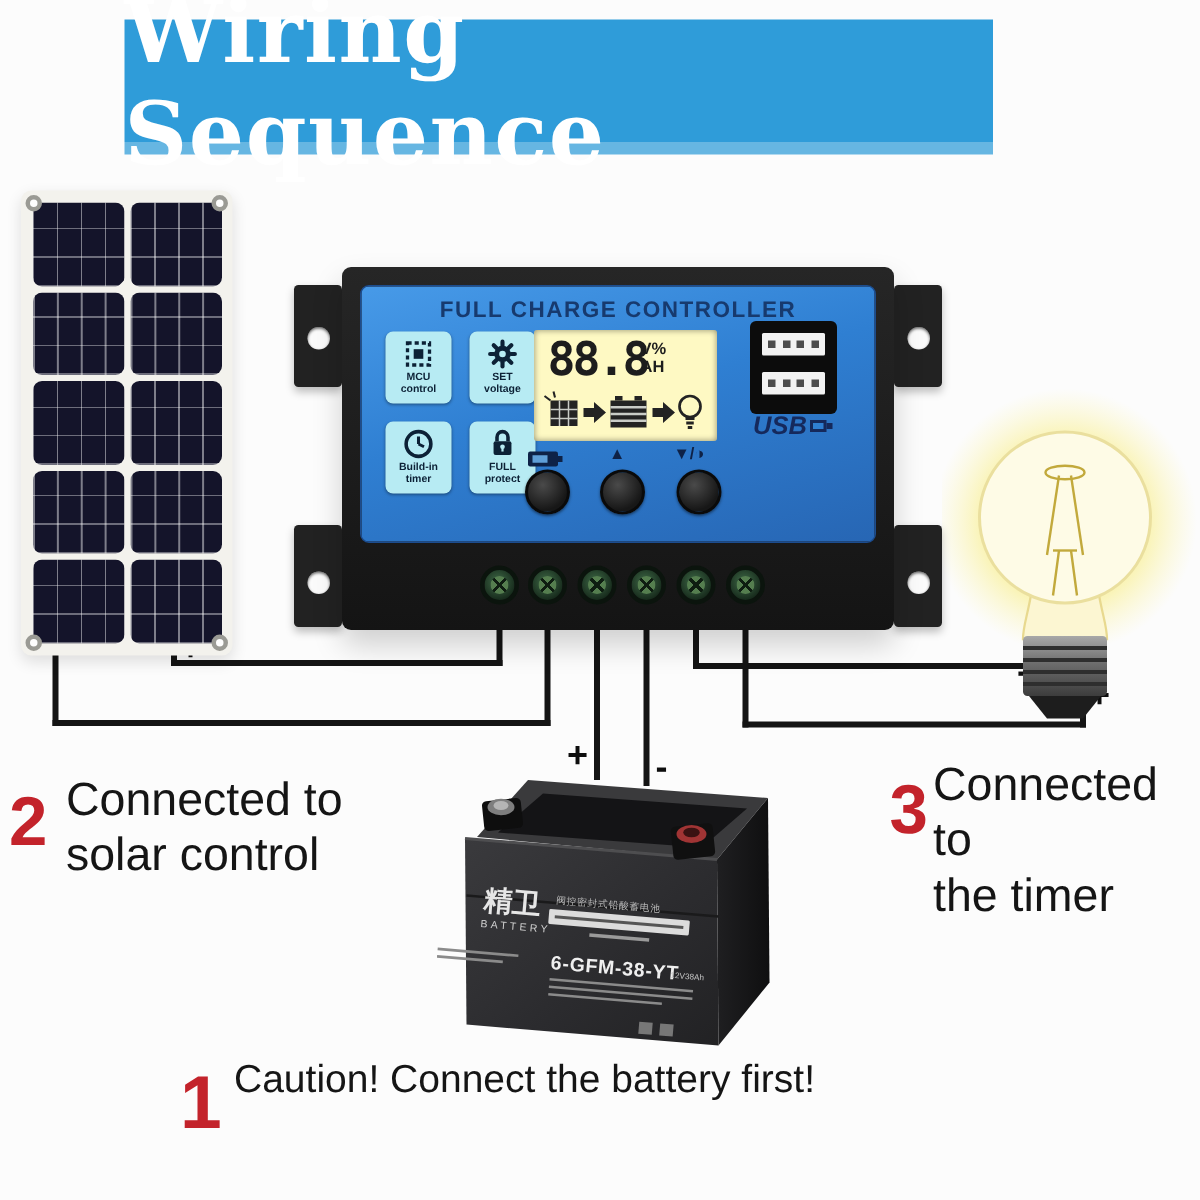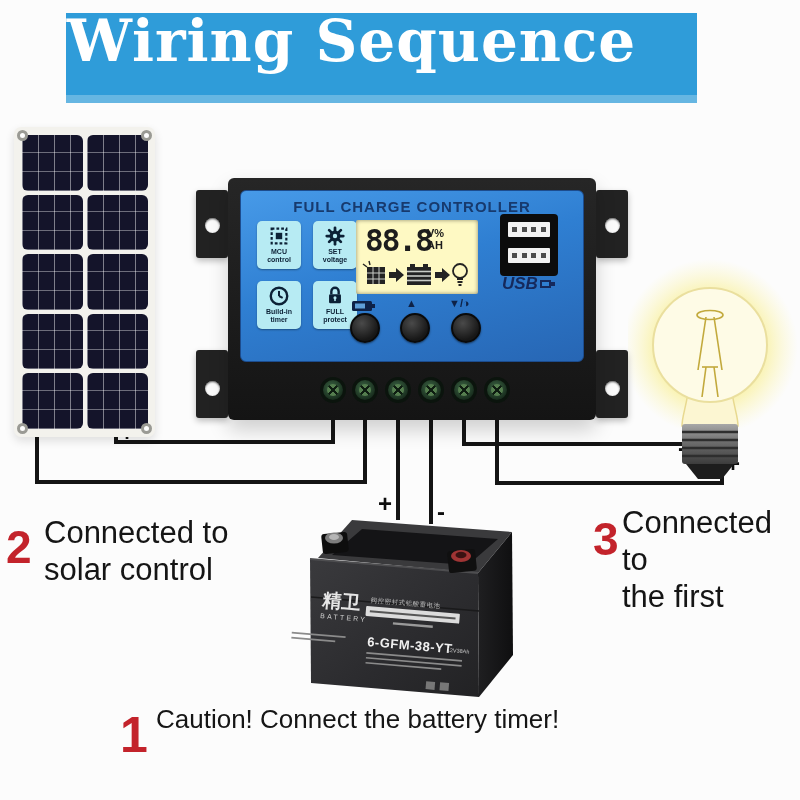--- a/index.html
+++ b/index.html
@@ -1,23 +1,23 @@
 <!DOCTYPE html>
 <html><head>
 <meta charset="utf-8">
 <style>
   html,body{margin:0;padding:0;background:#fff;}
   #stage{position:relative;width:800px;height:800px;background:#fcfcfc;overflow:hidden;
          font-family:"Liberation Sans",sans-serif;}
   .abs{position:absolute;}
 
   
-  #banner{left:66px;top:13px;width:631px;height:90px;
+  #banner{left:83px;top:13px;width:579px;height:90px;
     background:linear-gradient(180deg,#2f9cd9 0 91%,#66b6e2 91% 100%);
-    display:flex;align-items:flex-start;justify-content:center;}
+    display:flex;align-items:center;justify-content:center;}
   #banner .t{color:#fff;font-family:"DejaVu Serif",serif;font-weight:bold;
     font-size:58px;letter-spacing:1px;padding-right:60px;margin-top:-6px;}
 
   
   #panel{left:14px;top:127px;width:141px;height:310px;background:#f3f2ed;border-radius:7px;
     box-shadow:0 4px 10px rgba(0,0,0,.12);}
   #cells{position:absolute;left:8px;top:8px;right:7px;bottom:8px;
     display:grid;grid-template-columns:1fr 1fr;grid-template-rows:repeat(5,1fr);gap:4px;}
   .cell{background:#14142a;border-radius:6px;
     background-image:
@@ -381,21 +381,21 @@
 
   <div class="abs stepnum" style="left:6px;top:520px;font-size:46px">2</div>
   <div class="abs steptxt" style="left:44px;top:514px;font-size:31px;line-height:37px">
     <div>Connected to</div>
     <div>solar control</div>
   </div>
 
   <div class="abs stepnum" style="left:593px;top:512px;font-size:46px">3</div>
   <div class="abs steptxt" style="left:622px;top:504px;font-size:31px;line-height:37px">
     <div>Connected to</div>
-    <div>the first</div>
+    <div>the timer</div>
   </div>
 
   <div class="abs stepnum" style="left:120px;top:706px;font-size:50px">1</div>
   <div class="abs steptxt" style="left:156px;top:702px;font-size:26px;line-height:35px">
-    <div>Caution! Connect the battery timer!</div>
+    <div>Caution! Connect the battery first!</div>
   </div>
 
 </div>
 
 </body></html>

